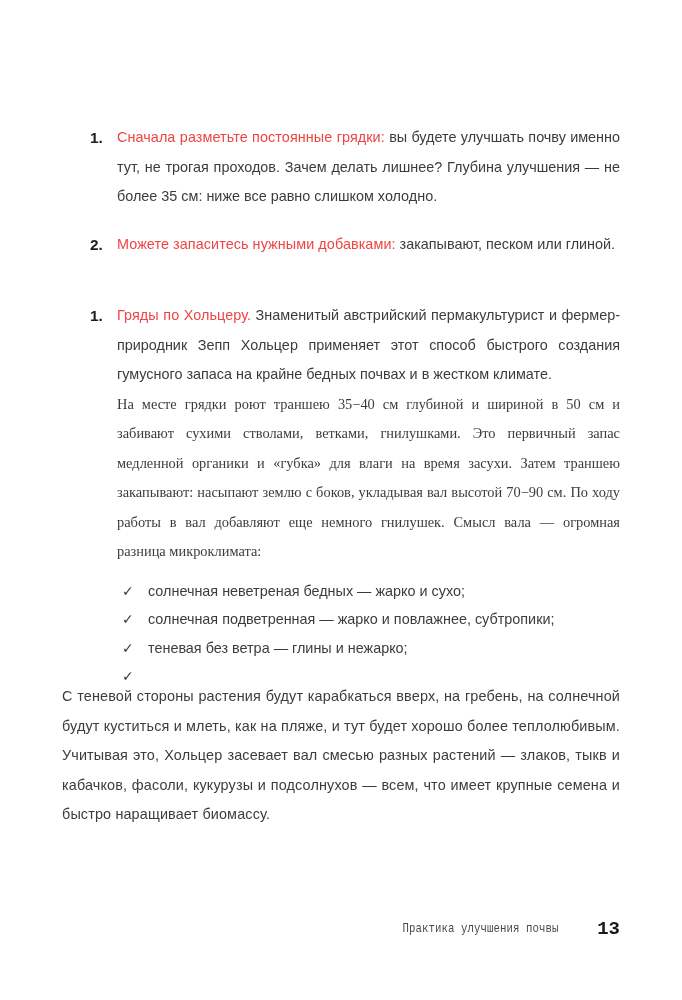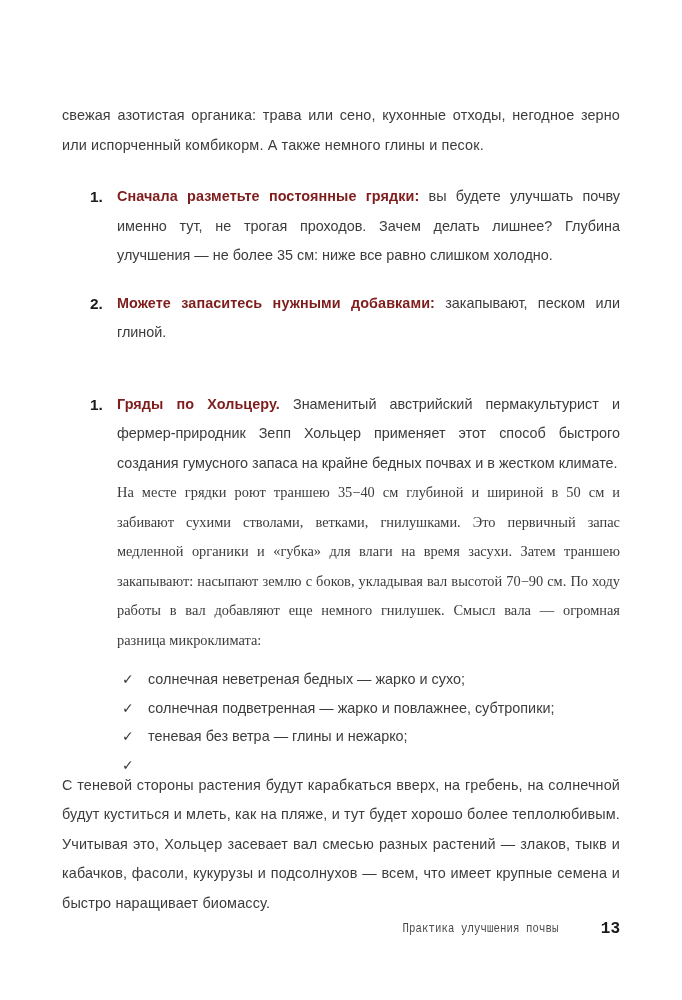--- a/index.html
+++ b/index.html
@@ -71,22 +71,22 @@
   .oitem .marker {
     position: absolute;
     left: 28px;
     top: 0;
     font-weight: bold;
     font-size: 15.4px;
     color: #1c1c1c;
     line-height: 29.5px;
   }
   .lead {
-    font-weight: bold;
-    color: #7f1d1d;
+    font-weight: normal;
+    color: #ef4444;
     letter-spacing: 0.005em;
   }
 
   .sub-para {
     display: block;
     text-align: justify;
     font-family: Liberation Serif, serif;
   }
 
   
@@ -130,34 +130,33 @@
     color: #4a4a4a;
     letter-spacing: 0.01em;
     transform: scaleX(0.86);
     transform-origin: right center;
     white-space: nowrap;
   }
   .footer-pageno {
     position: absolute;
     right: 0;
     top: 0;
-    font-size: 16px;
+    font-size: 19px;
     line-height: 22px;
     font-weight: bold;
     color: #1a1a1a;
   }
 </style>
 </head>
 <body>
 
 <div class="page">
 
   <div class="content">
 
-    <p class="para">свежая азотистая органика: трава или сено, кухонные отходы, негодное зерно или испорченный комбикорм. А также немного глины и песок.</p>
 
     <div class="gap-lead"></div>
 
     <ol class="olist">
       <li class="oitem">
         <span class="marker">1.</span><span class="lead">Сначала разметьте постоянные грядки:</span><span> вы будете улучшать почву именно тут, не трогая проходов. Зачем делать лишнее? Глубина улучшения — не более 35 см: ниже все равно слишком холодно.</span>
       </li>
       <li class="oitem">
         <span class="marker">2.</span><span class="lead">Можете запаситесь нужными добавками:</span><span> закапывают, песком или глиной.</span>
       </li>

